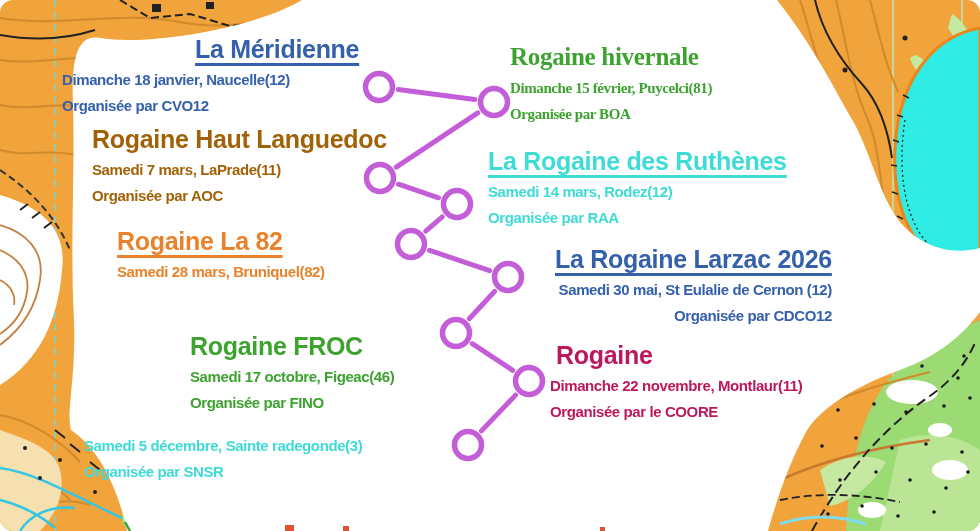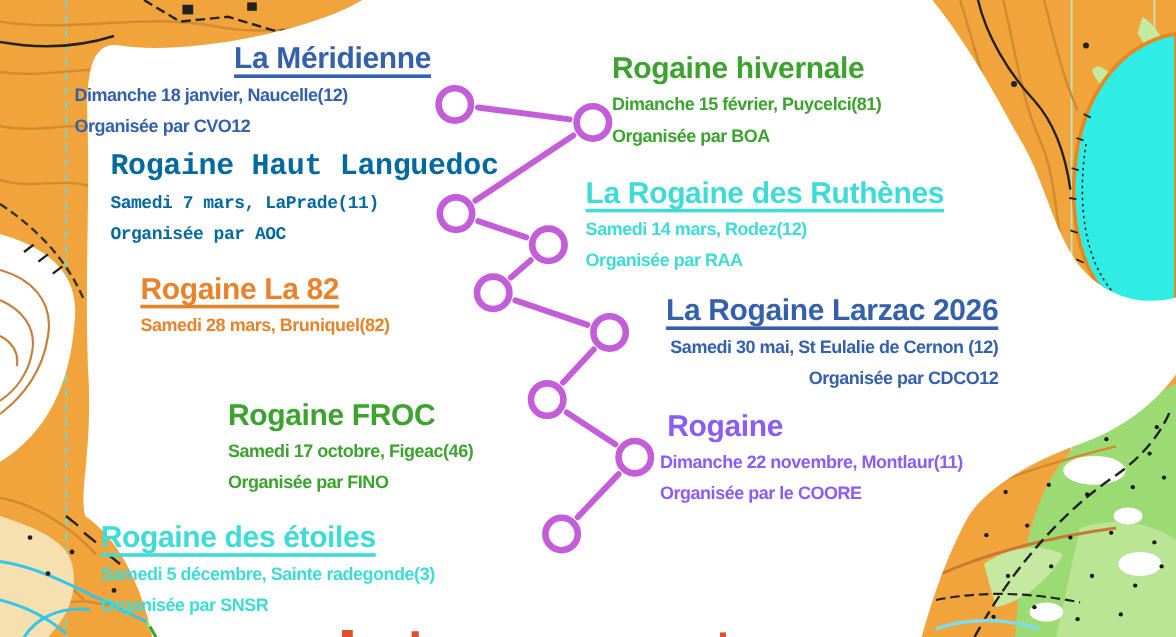--- a/index.html
+++ b/index.html
@@ -1,28 +1,28 @@
 <!DOCTYPE html>
 <html><head>
 <meta charset="utf-8">
 <style>
   html,body { margin:0; padding:0; background:#fff; }
   .canvas {
     position:relative; width:980px; height:531px; overflow:hidden;
-    font-family:"Liberation Sans", sans-serif; background:#ffffff;
+    font-family:"Liberation Sans", sans-serif; background:#ffffff;border-radius:13px;
   }
   svg.layer { position:absolute; left:0; top:0; }
   .event { position:absolute; font-weight:bold; white-space:nowrap; z-index:3; }
   .event .title { font-size:25px; line-height:30px; letter-spacing:-0.3px; }
   .event .line  { font-size:15px; line-height:26px; letter-spacing:-0.4px; margin-top:0; }
   .event .title { margin-bottom:3px; }
   .event.u .title { text-decoration:underline; text-decoration-thickness:2.5px; text-underline-offset:5px; }
   
   .ev0 { left:62px;  top:34px; }  .ev0 .title { margin-left:133px; }
-  .ev1 { left:510px; top:42px; }
+  .ev1 { left:510px; top:42px;font-family:Liberation Serif, serif; }
   .ev2 { left:92px;  top:124px; }
   .ev3 { left:488px; top:146px; }
   .ev4 { left:117px; top:226px; }
   .ev5 { left:555px; top:244px;text-align:right; }
   .ev6 { left:190px; top:331px; }
   .ev7 { left:550px; top:340px; } .ev7 .title { margin-left:6px; }
   .ev8 { left:84px;  top:433px; }
 </style>
 </head>
 <body>
@@ -191,21 +191,21 @@
     <div class="line">Dimanche 18 janvier, Naucelle(12)</div>
     <div class="line">Organisée par CVO12</div>
   </div>
 
   <div class="event ev1" style="color: rgb(60, 163, 47);">
     <div class="title">Rogaine hivernale</div>
     <div class="line">Dimanche 15 février, Puycelci(81)</div>
     <div class="line">Organisée par BOA</div>
   </div>
 
-  <div class="event ev2" style="color: #0369a1; font-family: Liberation Mono, monospace;">
+  <div class="event ev2" style="color: #a16207;">
     <div class="title">Rogaine Haut Languedoc</div>
     <div class="line">Samedi 7 mars, LaPrade(11)</div>
     <div class="line">Organisée par AOC</div>
   </div>
 
   <div class="event ev3 u" style="color: rgb(63, 219, 214);">
     <div class="title">La Rogaine des Ruthènes</div>
     <div class="line">Samedi 14 mars, Rodez(12)</div>
     <div class="line">Organisée par RAA</div>
   </div>
@@ -220,25 +220,24 @@
     <div class="line">Samedi 30 mai, St Eulalie de Cernon (12)</div>
     <div class="line">Organisée par CDCO12</div>
   </div>
 
   <div class="event ev6" style="color: rgb(60, 163, 47);">
     <div class="title">Rogaine FROC</div>
     <div class="line">Samedi 17 octobre, Figeac(46)</div>
     <div class="line">Organisée par FINO</div>
   </div>
 
-  <div class="event ev7" style="color: #8b5cf6;">
+  <div class="event ev7" style="color: #be185d;">
     <div class="title">Rogaine</div>
     <div class="line">Dimanche 22 novembre, Montlaur(11)</div>
     <div class="line">Organisée par le COORE</div>
   </div>
 
   <div class="event ev8 u" style="color: rgb(63, 219, 214);">
-    <div class="title">Rogaine des étoiles</div>
     <div class="line">Samedi 5 décembre, Sainte radegonde(3)</div>
     <div class="line">Organisée par SNSR</div>
   </div>
 
 </div>
 
 </body></html>

